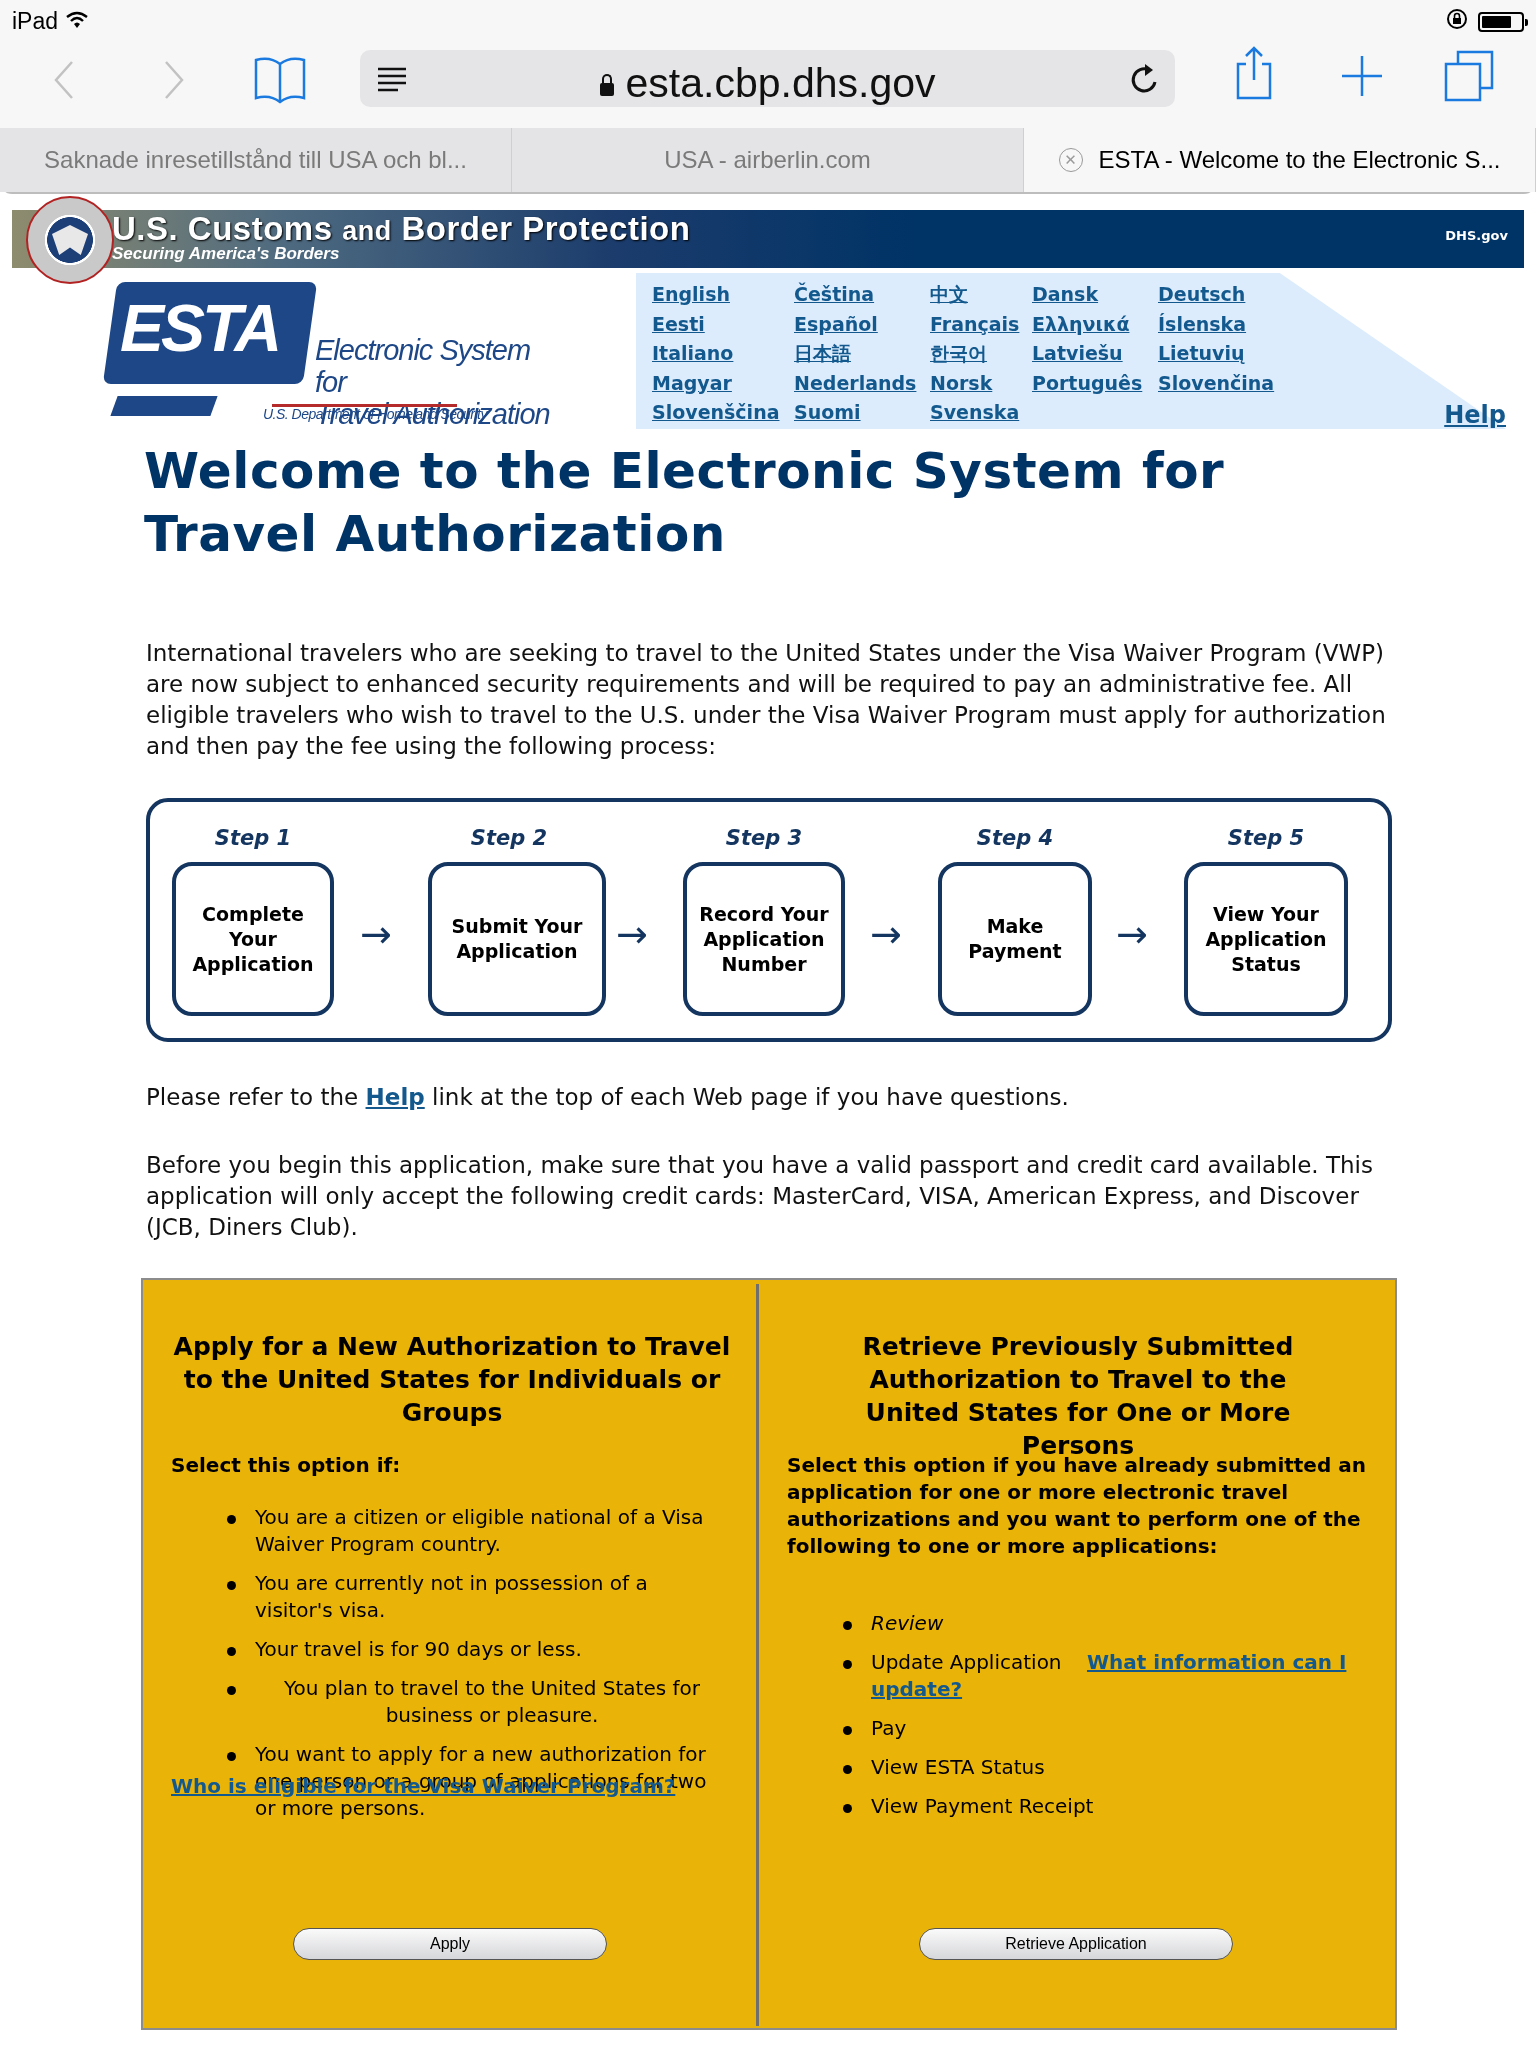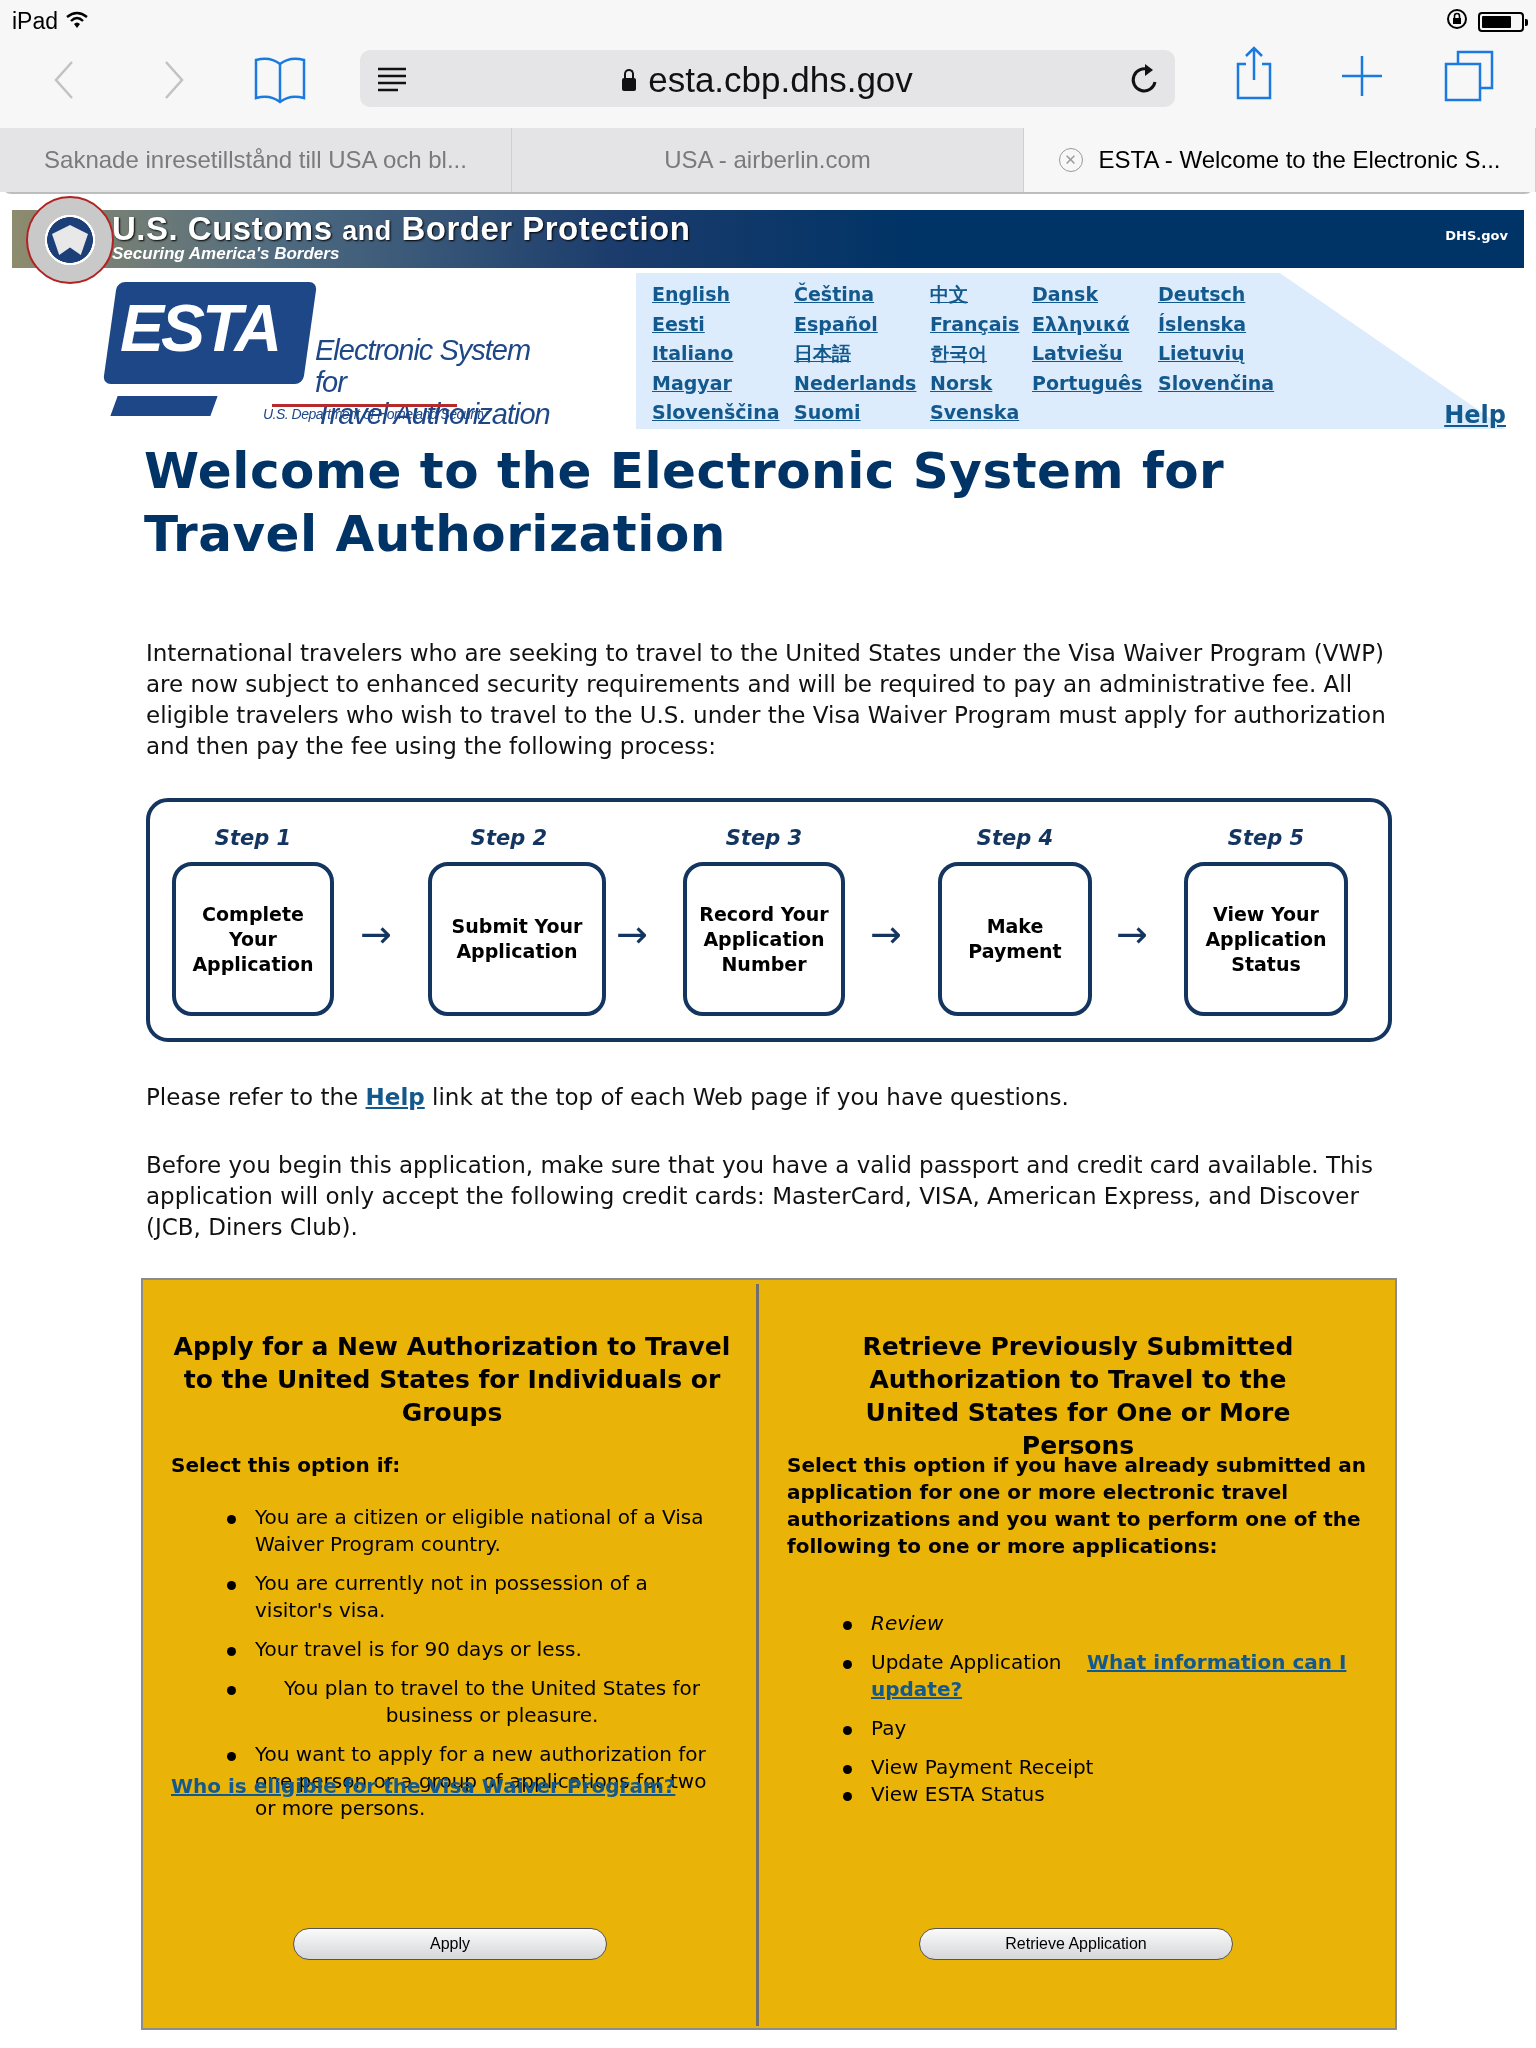--- a/index.html
+++ b/index.html
@@ -12,21 +12,21 @@
   .statusbar .time { position: absolute; left: 0; right: 0; top: 8px; text-align: center; font-weight: bold; }
   .statusbar .right { position: absolute; right: 12px; top: 8px; display: flex; align-items: center; gap: 10px; }
   .battery { width: 46px; height: 20px; border: 2px solid #000; border-radius: 4px; position: relative; padding: 2px; }
   .battery .fill { height: 100%; background: #000; border-radius: 1px; }
   .battery::after { content: ""; position: absolute; right: -6px; top: 5px; width: 3px; height: 7px; background: #000; border-radius: 0 2px 2px 0; }
 
   
   .toolbar { position: absolute; left: 0; top: 40px; width: 1536px; height: 88px; background: #f7f7f7; }
   .tb-icon { position: absolute; display: flex; align-items: center; justify-content: center; color: #1a7ae0; }
   .addr { position: absolute; left: 360px; top: 10px; width: 815px; height: 57px; background: #e5e5e7; border-radius: 10px; }
-  .addr .url { position: absolute; left: 0; right: 0; top: 10px; text-align: center; font-family: "Liberation Sans", sans-serif; font-size: 35px; color: #111; }
+  .addr .url { position: absolute; left: 0; right: 0; top: 10px; text-align: center; font-family: "Liberation Sans", sans-serif; font-size: 41px; color: #111; }
   .addr .lock { display: inline-block; width: 14px; height: 13px; background: #111; border-radius: 2px; position: relative; margin-right: 12px; vertical-align: 1px; }
   .addr .lock::before { content: ""; position: absolute; left: 2px; top: -9px; width: 6px; height: 8px; border: 2px solid #111; border-bottom: none; border-radius: 5px 5px 0 0; }
 
   
   .tabs { position: absolute; left: 0; top: 128px; width: 1536px; height: 66px; display: flex; border-bottom: 2px solid #bdbdbd; border-radius: 12px; }
   .tab { flex: 1; display: flex; align-items: center; justify-content: center; font-family: "Liberation Sans", sans-serif; font-size: 24px; color: #7a7a7a; background: #e4e4e6; border-right: 1px solid #cfcfcf; white-space: nowrap; }
   .tab.active { background: #f7f7f7; color: #000; }
   .tab .x { width: 24px; height: 24px; border: 1.5px solid #9a9a9a; border-radius: 50%; color: #9a9a9a; font-size: 15px; display: flex; align-items: center; justify-content: center; margin-right: 16px; }
 
   
@@ -274,18 +274,18 @@
     <div class="btn" style="top:648px; left:124px; width:314px;">Apply</div>
   </div>
 
   <div class="panel" style="left:644px; width:582px;">
     <h2 style="position:absolute; top:50px; left:0; width:582px; padding:0 44px;">Retrieve Previously Submitted Authorization to Travel to the United States for One or More Persons</h2>
     <div class="lead" style="position:absolute; top:172px; left:0; width:590px;">Select this option if you have already submitted an application for one or more electronic travel authorizations and you want to perform one of the following to one or more applications:</div>
     <ul style="position:absolute; top:330px; left:84px; width:500px;">
       <li style="margin-bottom:12px;font-style:italic;">Review</li>
       <li style="margin-bottom:12px;"><span>Update Application</span>&nbsp;&nbsp;&nbsp;&nbsp;<a class="link">What information can I update?</a></li>
       <li style="margin-bottom:12px;">Pay</li>
+      <li style="margin-bottom:12px;">View ESTA Status</li>
       <li>View Payment Receipt</li>
-      <li style="margin-bottom:12px;">View ESTA Status</li>
     </ul>
     <div class="btn" style="top:648px; left:132px; width:314px;">Retrieve Application</div>
   </div>
 </div>
 
 </body></html>

